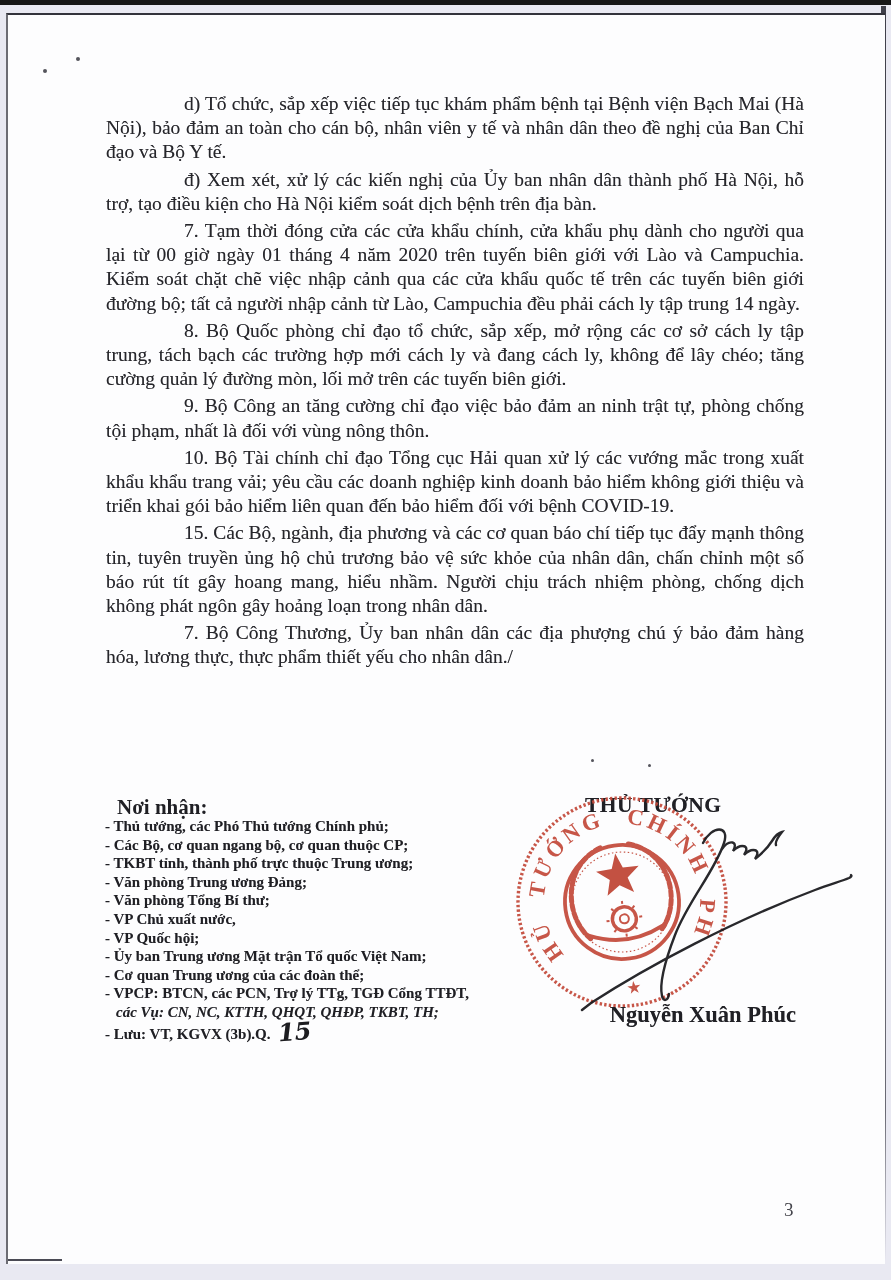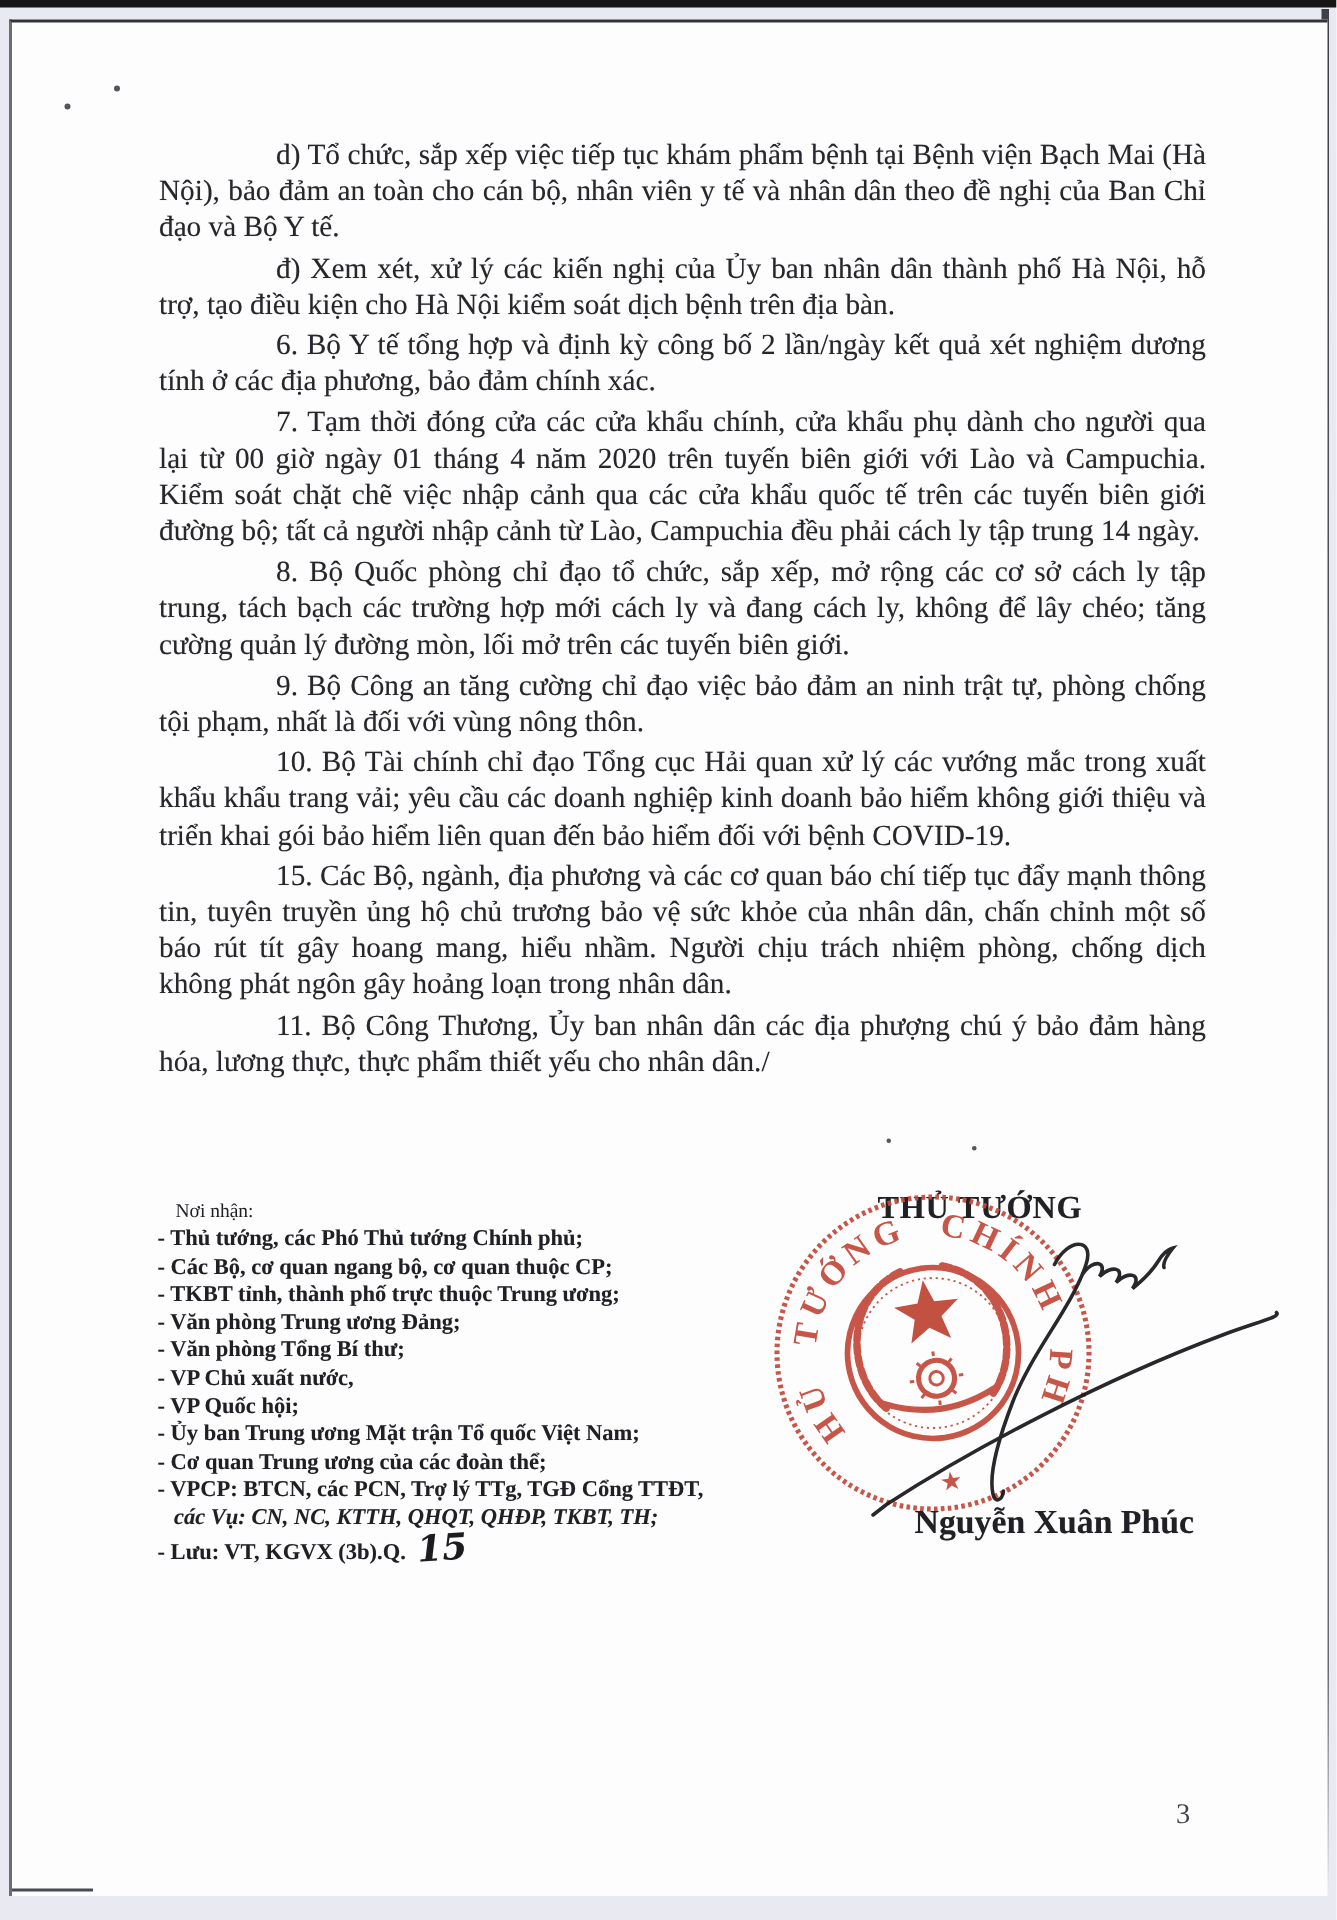--- a/index.html
+++ b/index.html
@@ -22,21 +22,21 @@
   .bottom-tick{position:absolute;left:6px;top:1259px;width:54px;height:2px;background:#4a4a54;}
   .speck{position:absolute;width:4px;height:4px;border-radius:50%;background:#54545c;}
 
   .body-text{
     position:absolute;left:104px;top:90px;width:698px;
     color:#26262b;font-size:19.5px;line-height:24.2px;text-align:justify;
   }
   .body-text p{margin:0 0 3px 0;text-indent:78px;text-shadow:0 0 .6px rgba(38,38,43,.38);}
 
   .recipients{position:absolute;left:103px;top:795px;width:452px;color:#1f1f24;}
-  .rec-title{font-weight:normal;font-size:13px;line-height:20px;padding-left:12px;}
+  .rec-title{font-weight:bold;font-size:21px;line-height:20px;padding-left:12px;}
   .recipients ul{list-style:none;margin:0;padding:0;}
   .recipients li{
     font-size:15px;line-height:18.6px;font-weight:600;
     text-shadow:0 0 .5px rgba(32,32,37,.32);white-space:nowrap;
   }
   .recipients li.cont{padding-left:11px;font-style:italic;}
   .hand{
     display:inline-block;font-family:"DejaVu Serif",serif;
     font-size:24px;font-weight:bold;font-style:italic;
     margin-left:7px;transform:rotate(-4deg) translateY(1px);color:#1c1c20;
@@ -66,27 +66,26 @@
 <div class="page">
 
   <div class="speck" style="left:35px;top:54px;"></div>
   <div class="speck" style="left:68px;top:42px;"></div>
   <div class="speck" style="left:583px;top:744px;width:3px;height:3px;"></div>
   <div class="speck" style="left:640px;top:749px;width:3px;height:3px;"></div>
 
   <div class="body-text" style="left:98px;top:77px;">
     <p>d) Tổ chức, sắp xếp việc tiếp tục khám phẩm bệnh tại Bệnh viện Bạch Mai (Hà Nội), bảo đảm an toàn cho cán bộ, nhân viên y tế và nhân dân theo đề nghị của Ban Chỉ đạo và Bộ Y tế.</p>
     <p>đ) Xem xét, xử lý các kiến nghị của Ủy ban nhân dân thành phố Hà Nội, hỗ trợ, tạo điều kiện cho Hà Nội kiểm soát dịch bệnh trên địa bàn.</p>
-    <p>6. Bộ Y tế tổng hợp và định kỳ công bố 2 lần/ngày kết quả xét nghiệm dương tính ở các địa phương, bảo đảm chính xác.</p>
     <p>7. Tạm thời đóng cửa các cửa khẩu chính, cửa khẩu phụ dành cho người qua lại từ 00 giờ ngày 01 tháng 4 năm 2020 trên tuyến biên giới với Lào và Campuchia. Kiểm soát chặt chẽ việc nhập cảnh qua các cửa khẩu quốc tế trên các tuyến biên giới đường bộ; tất cả người nhập cảnh từ Lào, Campuchia đều phải cách ly tập trung 14 ngày.</p>
     <p>8. Bộ Quốc phòng chỉ đạo tổ chức, sắp xếp, mở rộng các cơ sở cách ly tập trung, tách bạch các trường hợp mới cách ly và đang cách ly, không để lây chéo; tăng cường quản lý đường mòn, lối mở trên các tuyến biên giới.</p>
     <p>9. Bộ Công an tăng cường chỉ đạo việc bảo đảm an ninh trật tự, phòng chống tội phạm, nhất là đối với vùng nông thôn.</p>
     <p>10. Bộ Tài chính chỉ đạo Tổng cục Hải quan xử lý các vướng mắc trong xuất khẩu khẩu trang vải; yêu cầu các doanh nghiệp kinh doanh bảo hiểm không giới thiệu và triển khai gói bảo hiểm liên quan đến bảo hiểm đối với bệnh COVID-19.</p>
     <p>15. Các Bộ, ngành, địa phương và các cơ quan báo chí tiếp tục đẩy mạnh thông tin, tuyên truyền ủng hộ chủ trương bảo vệ sức khỏe của nhân dân, chấn chỉnh một số báo rút tít gây hoang mang, hiểu nhầm. Người chịu trách nhiệm phòng, chống dịch không phát ngôn gây hoảng loạn trong nhân dân.</p>
-    <p>11. Bộ Công Thương, Ủy ban nhân dân các địa phượng chú ý bảo đảm hàng hóa, lương thực, thực phẩm thiết yếu cho nhân dân./</p>
+    <p>7. Bộ Công Thương, Ủy ban nhân dân các địa phượng chú ý bảo đảm hàng hóa, lương thực, thực phẩm thiết yếu cho nhân dân./</p>
   </div>
 
   <div class="recipients" style="left:97px;top:782px;">
     <div class="rec-title">Nơi nhận:</div>
     <ul>
       <li>- Thủ tướng, các Phó Thủ tướng Chính phủ;</li>
       <li>- Các Bộ, cơ quan ngang bộ, cơ quan thuộc CP;</li>
       <li>- TKBT tỉnh, thành phố trực thuộc Trung ương;</li>
       <li>- Văn phòng Trung ương Đảng;</li>
       <li>- Văn phòng Tổng Bí thư;</li>

